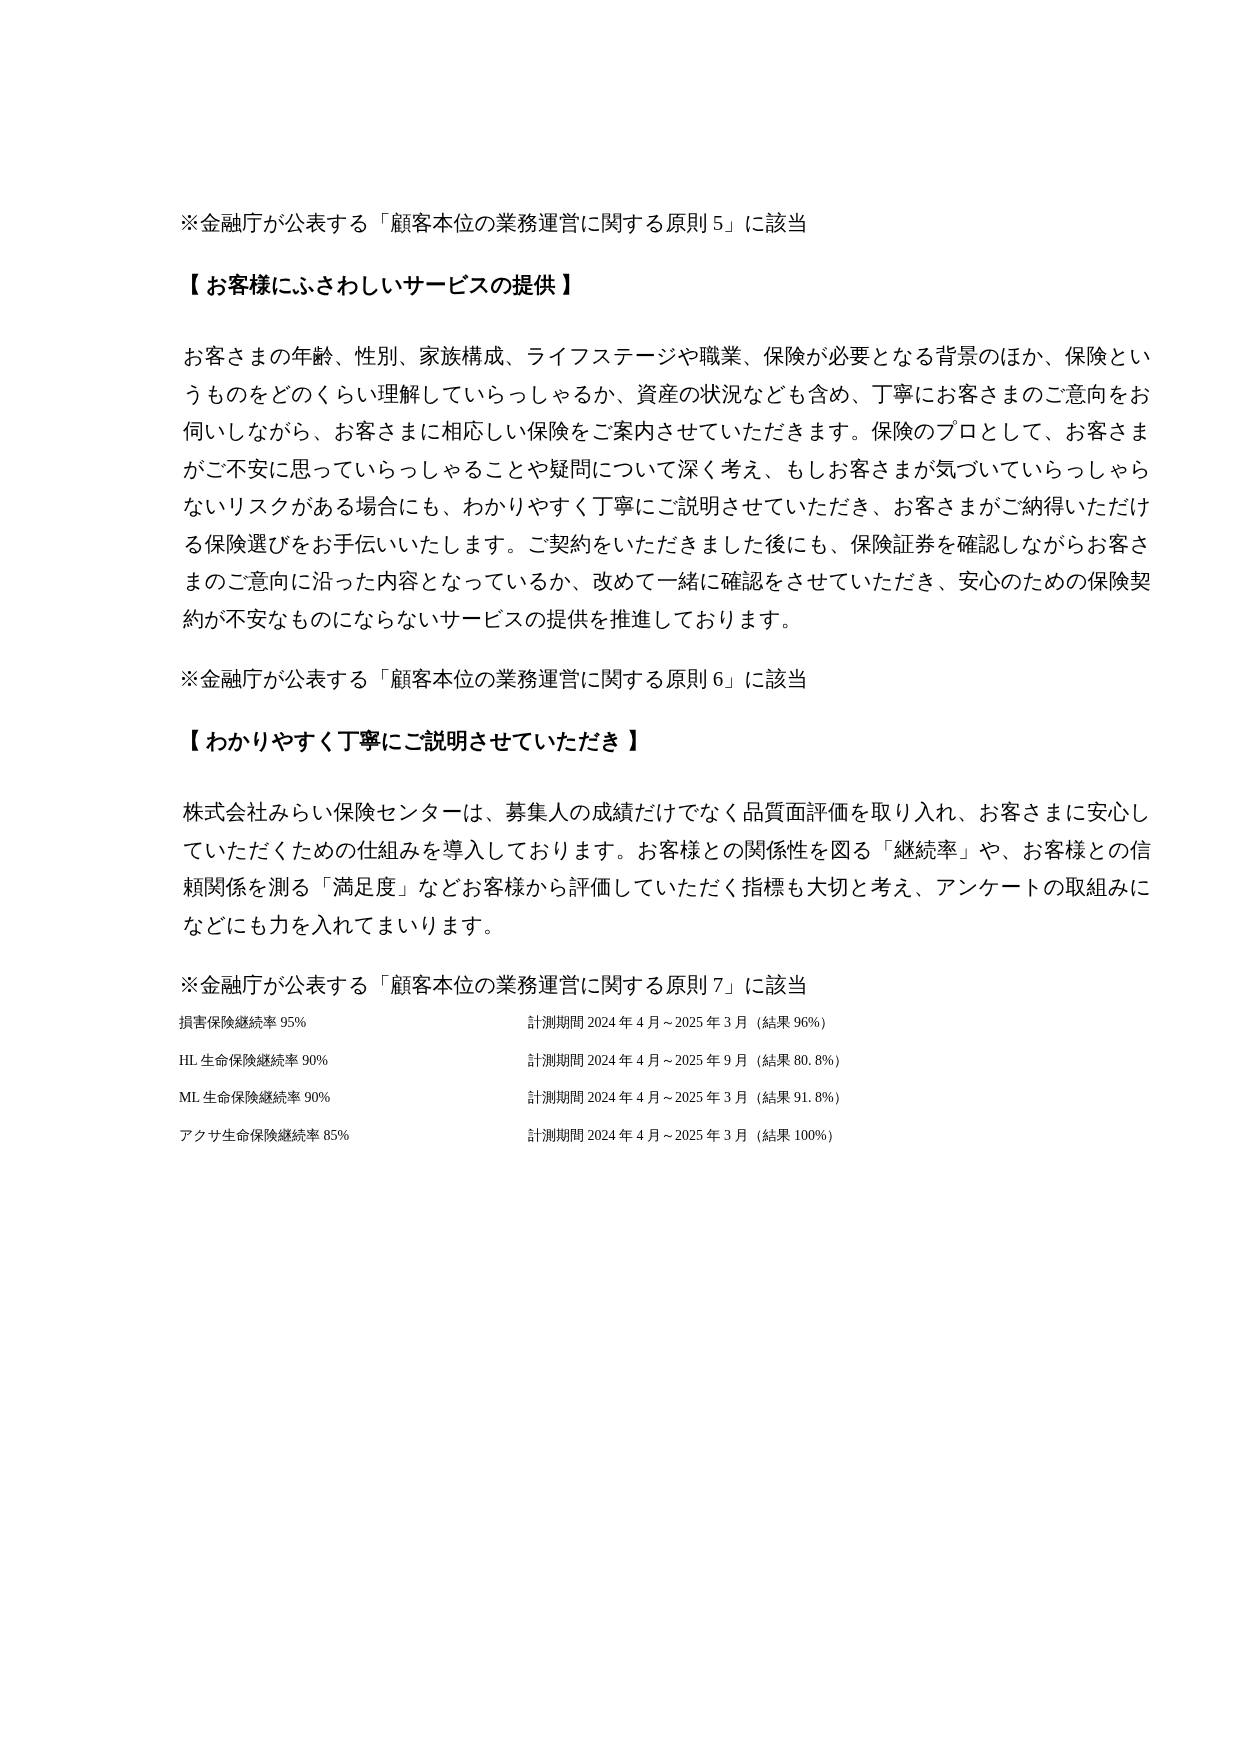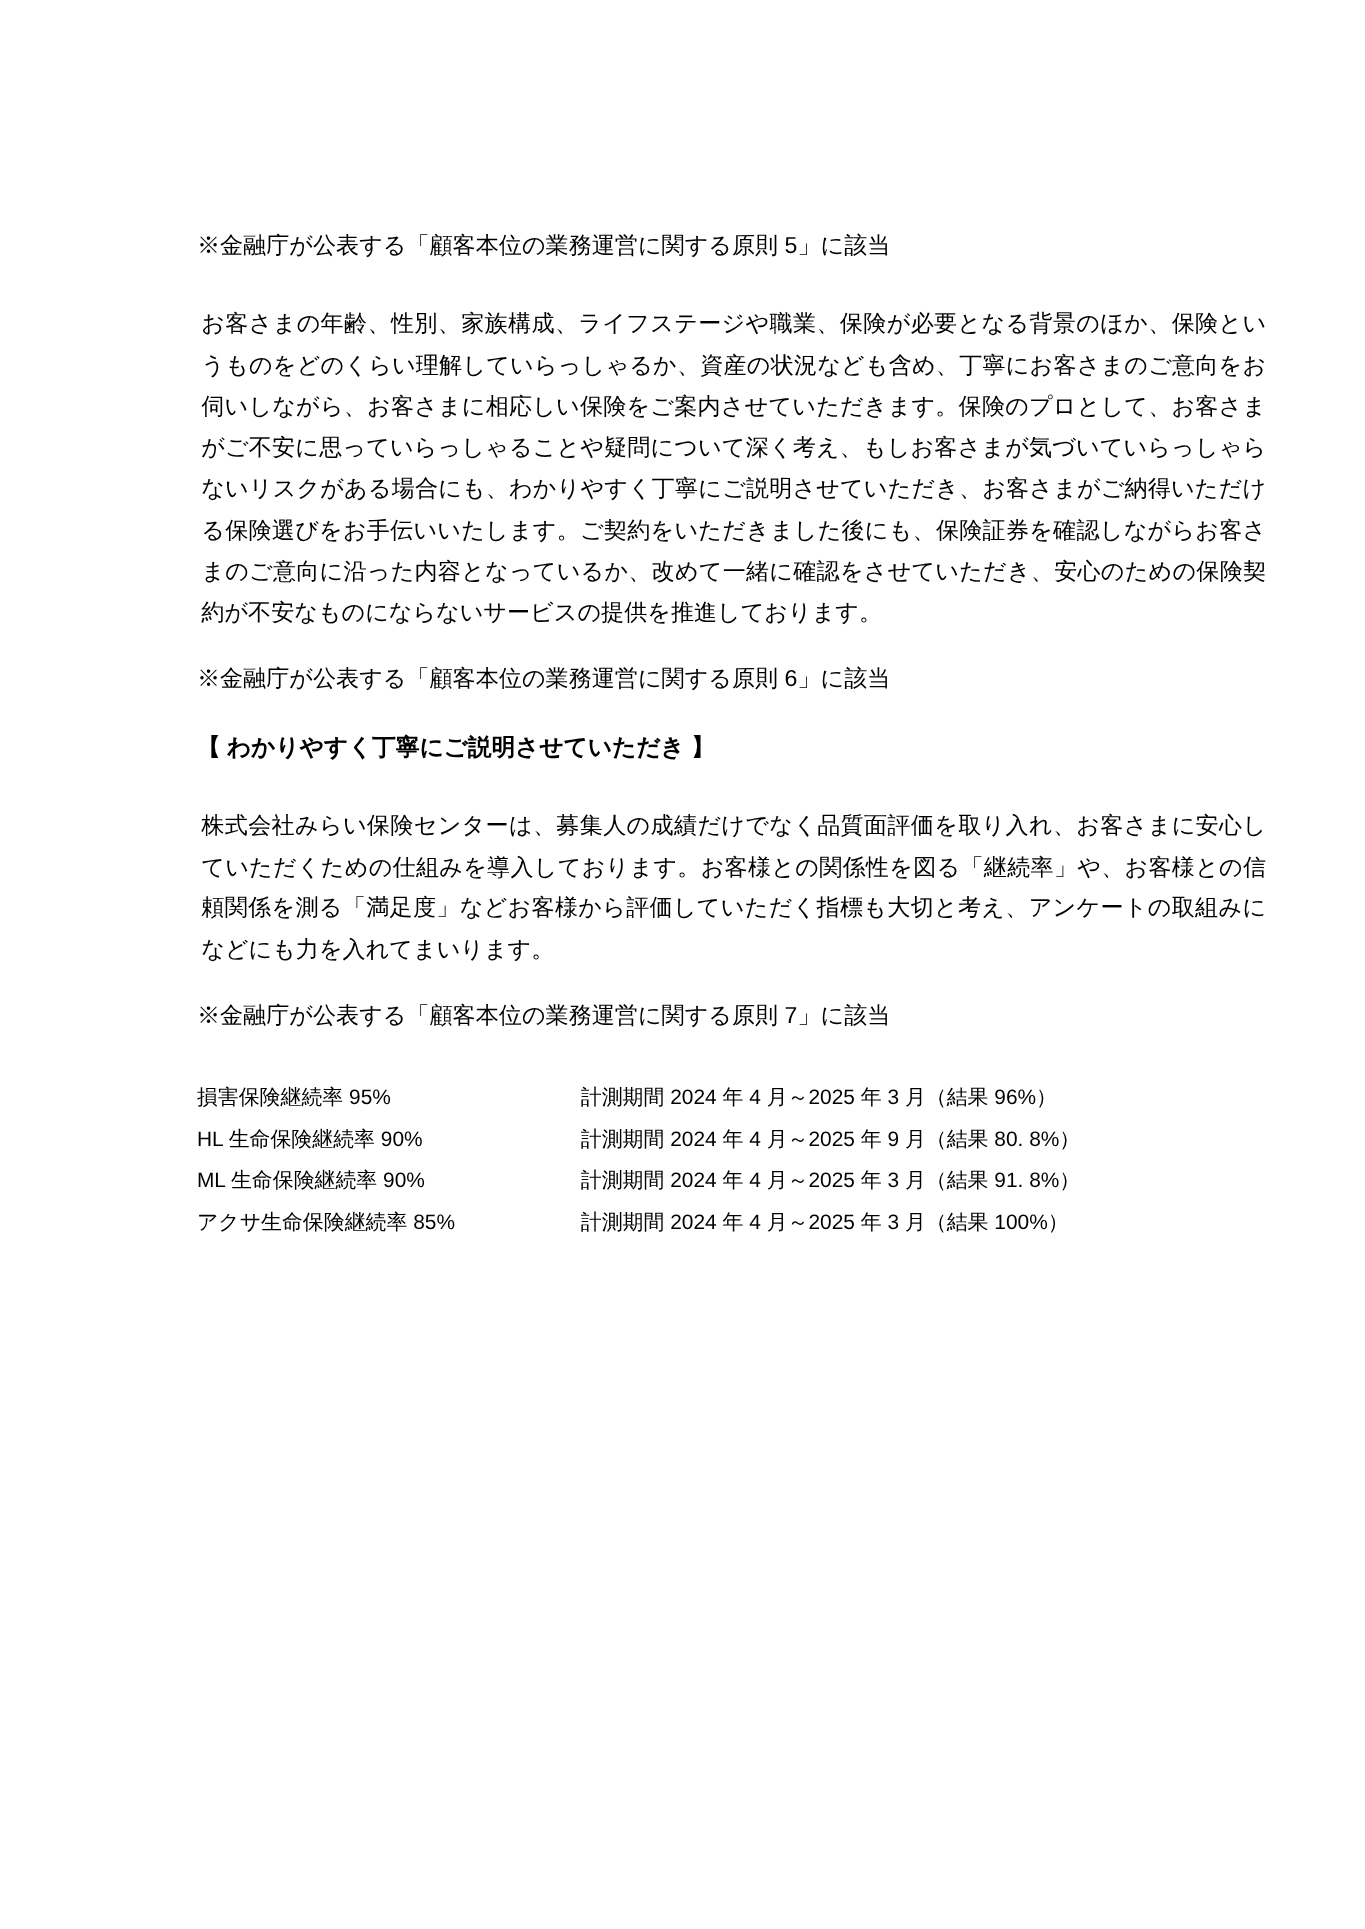--- a/index.html
+++ b/index.html
@@ -9,21 +9,21 @@
   }
   .page {
     position: relative;
     width: 1241px;
     height: 1754px;
     margin: 0 auto;
     background: #ffffff;
     color: #000000;
     box-sizing: border-box;
     padding: 205px 90px 0 179px;
-    font-family: Liberation Sans, sans-serif;
+    font-family: Liberation Serif, serif;
     overflow: hidden;
   }
   .note {
     margin: 0;
     font-size: 21px;
     line-height: 37px;
     white-space: nowrap;
   }
   .heading {
     margin: 24px 0 0 0;
@@ -38,22 +38,21 @@
     line-height: 37.5px;
     text-align: justify;
   }
   .body-text + .note {
     margin-top: 23px;
   }
   .kpi-heading {
     margin-top: 98px;
   }
   .kpi-table {
-    margin-top: 38px;
-    font-size: 19px;
+    font-size: 14px;
     line-height: 37.5px;
   }
   .kpi-row {
     display: flex;
     align-items: baseline;
   }
   .kpi-label {
     flex: 0 0 349px;
     width: 349px;
   }
@@ -62,20 +61,21 @@
     white-space: nowrap;
   }
 </style>
 </head>
 <body>
 
 <div class="page">
 
   <p class="note">※金融庁が公表する「顧客本位の業務運営に関する原則 5」に該当</p>
 
+  <h2 class="heading">【 お客様にふさわしいサービスの提供 】</h2>
 
   <p class="body-text">お客さまの年齢、性別、家族構成、ライフステージや職業、保険が必要となる背景のほか、保険というものをどのくらい理解していらっしゃるか、資産の状況なども含め、丁寧にお客さまのご意向をお伺いしながら、お客さまに相応しい保険をご案内させていただきます。保険のプロとして、お客さまがご不安に思っていらっしゃることや疑問について深く考え、もしお客さまが気づいていらっしゃらないリスクがある場合にも、わかりやすく丁寧にご説明させていただき、お客さまがご納得いただける保険選びをお手伝いいたします。ご契約をいただきました後にも、保険証券を確認しながらお客さまのご意向に沿った内容となっているか、改めて一緒に確認をさせていただき、安心のための保険契約が不安なものにならないサービスの提供を推進しております。</p>
 
   <p class="note">※金融庁が公表する「顧客本位の業務運営に関する原則 6」に該当</p>
 
   <h2 class="heading">【 わかりやすく丁寧にご説明させていただき 】</h2>
 
   <p class="body-text">株式会社みらい保険センターは、募集人の成績だけでなく品質面評価を取り入れ、お客さまに安心していただくための仕組みを導入しております。お客様との関係性を図る「継続率」や、お客様との信頼関係を測る「満足度」などお客様から評価していただく指標も大切と考え、アンケートの取組みになどにも力を入れてまいります。</p>
 
   <p class="note">※金融庁が公表する「顧客本位の業務運営に関する原則 7」に該当</p>

